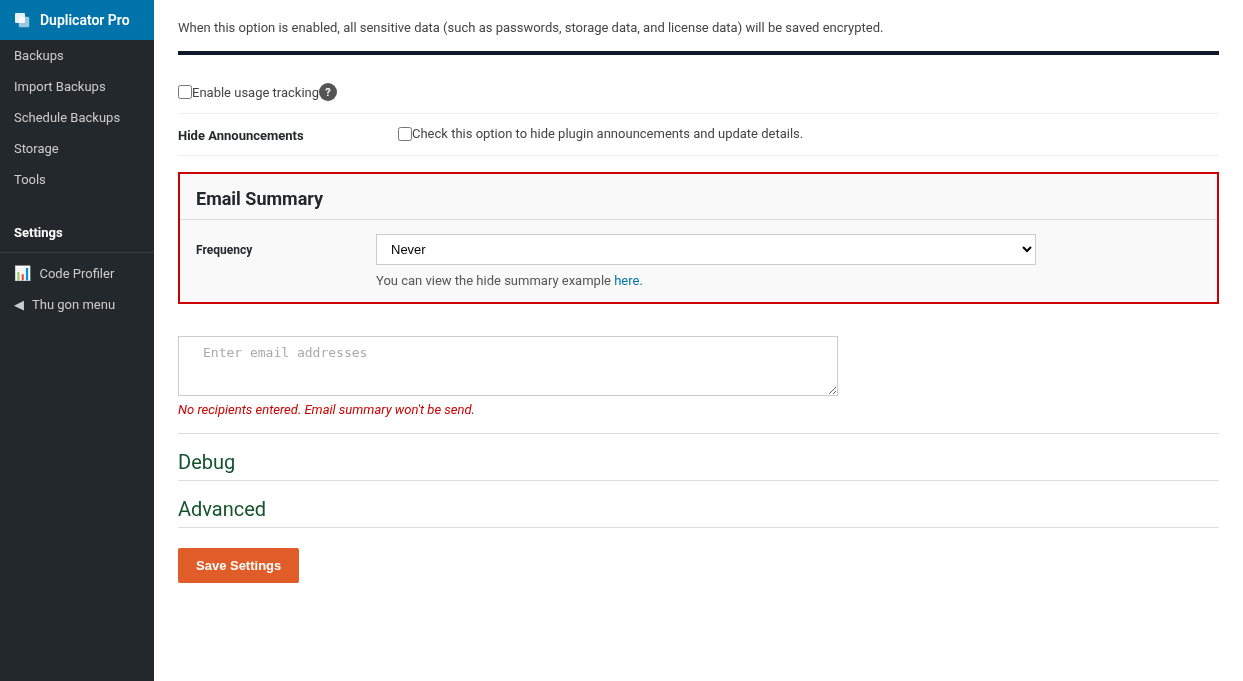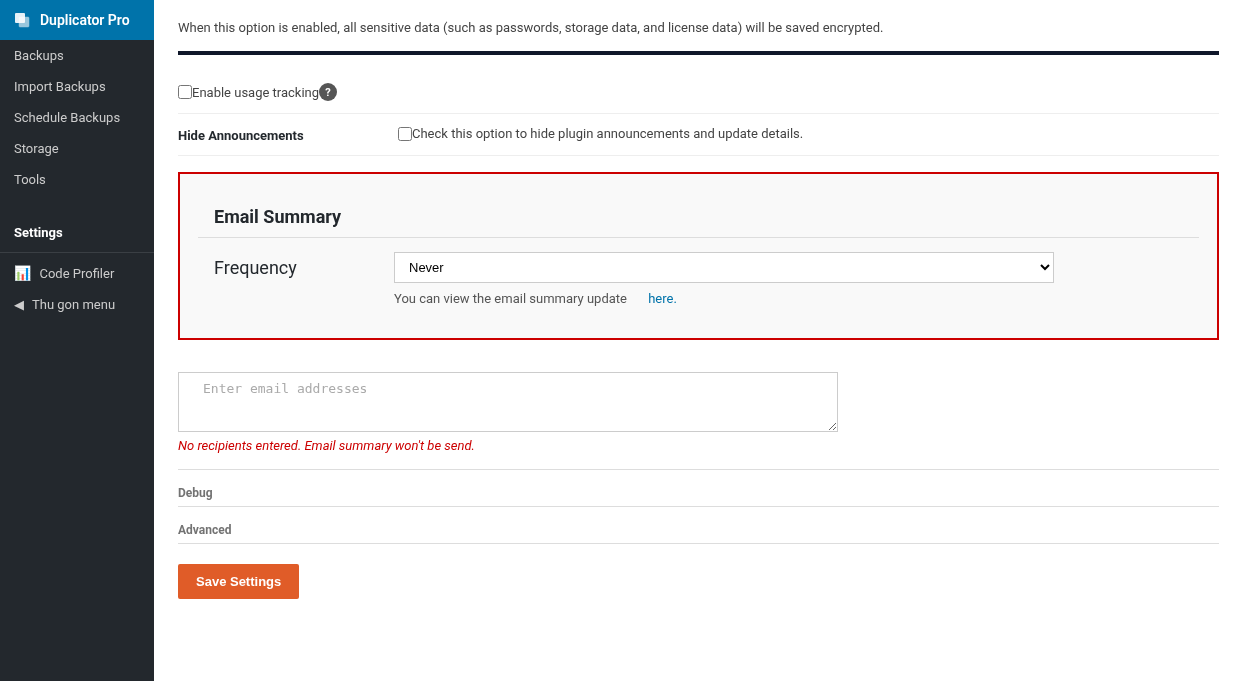--- a/index.html
+++ b/index.html
@@ -107,60 +107,60 @@
       display: inline-flex; align-items: center; justify-content: center;
       width: 18px; height: 18px; border-radius: 50%;
       background: #555; color: #fff; font-size: 11px; font-weight: 700;
       cursor: pointer;
     }
 
     
     .section-box {
       border: 2px solid #cc0000;
       margin: 16px 0;
-      padding: 18px;
+      padding: 0;
       background: #f9f9f9;
     }
     .section-title {
       font-size: 18px;
       font-weight: 700;
       color: #23282d;
       padding: 14px 16px 10px 16px;
       border-bottom: 1px solid #ddd;
     }
     .section-content { padding: 14px 16px; }
     .freq-row {
       display: flex;
       align-items: center;
       gap: 0;
       margin-bottom: 8px;
     }
     .freq-label {
       width: 180px;
-      font-weight: 400;
-      font-size: 18px;
+      font-weight: 700;
+      font-size: 12px;
       color: #23282d;
     }
     .freq-select {
       flex: 1;
       max-width: 660px;
       padding: 6px 10px;
       border: 1px solid #ccc;
       background: #fff;
       font-size: 13px;
       appearance: auto;
       cursor: pointer;
     }
     .freq-hint {
       font-size: 13px;
       color: #555;
       margin-left: 180px;
       margin-top: 4px;
     }
-    .freq-hint a { color: #0073aa; text-decoration: none; margin-left: 18px; }
+    .freq-hint a { color: #0073aa; text-decoration: none; }
 
     
     .recipients-row {
       display: flex;
       align-items: flex-start;
       padding: 16px 0;
       border-bottom: 1px solid #ddd;
     }
     .recipients-label {
       width: 220px;
@@ -188,23 +188,23 @@
       font-style: italic;
       margin-top: 6px;
     }
 
     
     .plain-section {
       padding: 16px 0 6px 0;
       border-bottom: 1px solid #ddd;
     }
     .plain-section-title {
-      font-size: 12px;
-      font-weight: 700;
-      color: #737373;
+      font-size: 20px;
+      font-weight: 400;
+      color: #14532d;
     }
 
     
     .save-btn {
       margin-top: 20px;
       background: #e05c28;
       color: #fff;
       border: none;
       padding: 10px 18px;
       font-size: 13px;
@@ -286,21 +286,21 @@
         <div class="freq-row">
           <div class="freq-label">Frequency</div>
           <select class="freq-select">
             <option>Never</option>
             <option>Daily</option>
             <option>Weekly</option>
             <option>Monthly</option>
           </select>
         </div>
         <div class="freq-hint">
-          <span>You can view the email summary update </span><a href="#">here.</a>
+          <span>You can view the hide summary example </span><a href="#">here.</a>
         </div>
       </div>
     </div>
 
     
     <div class="recipients-row">
       <div class="recipients-control">
         <textarea class="recipients-textarea" placeholder="Enter email addresses" style=""></textarea>
         <div class="recipients-error">No recipients entered. Email summary won't be send.</div>
       </div>

